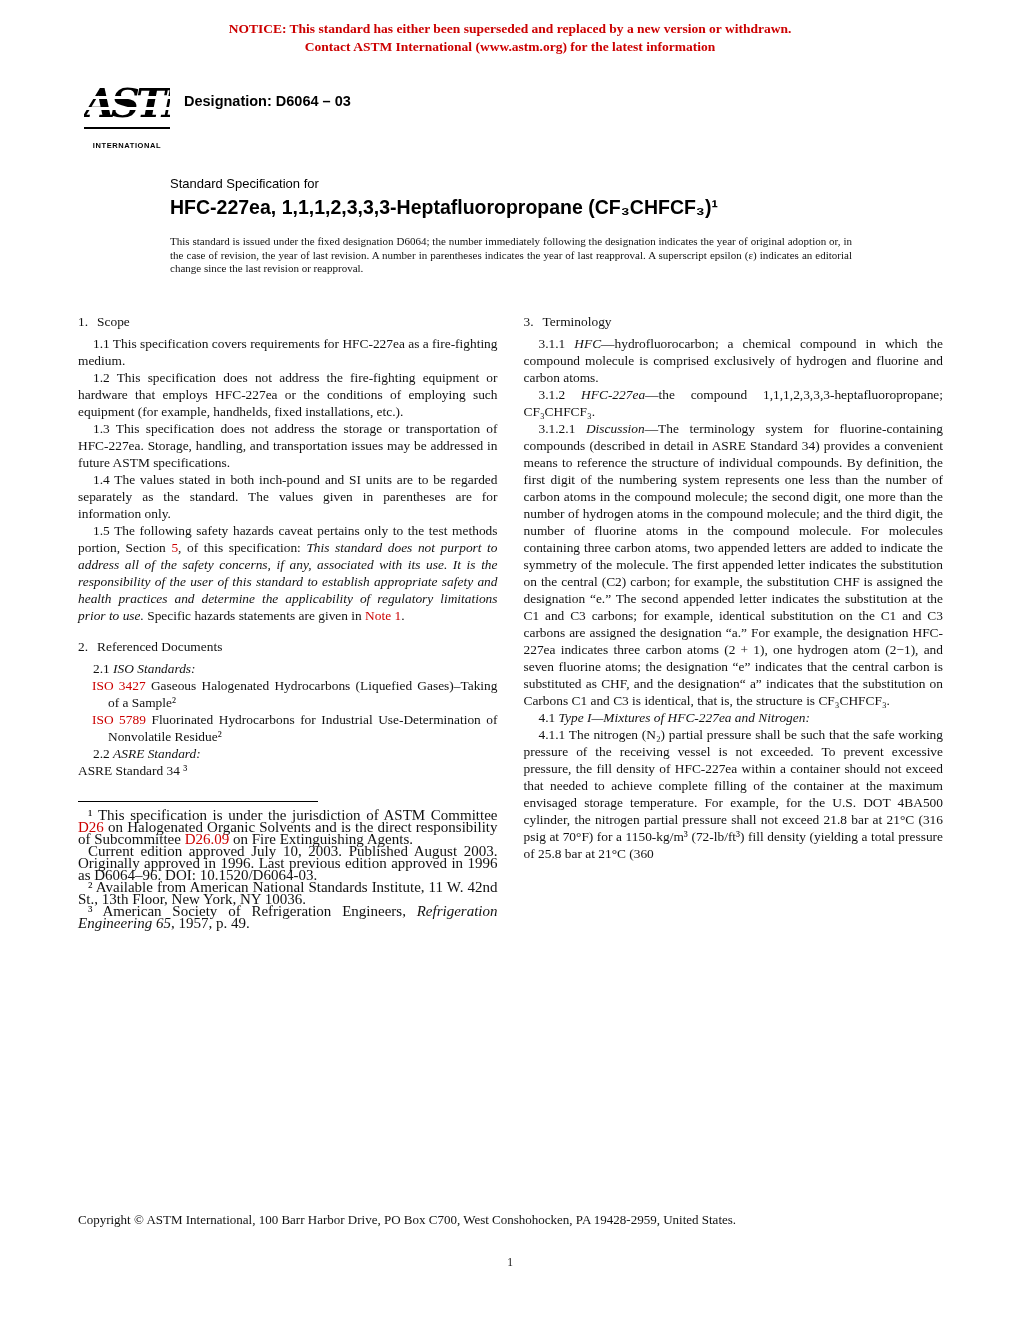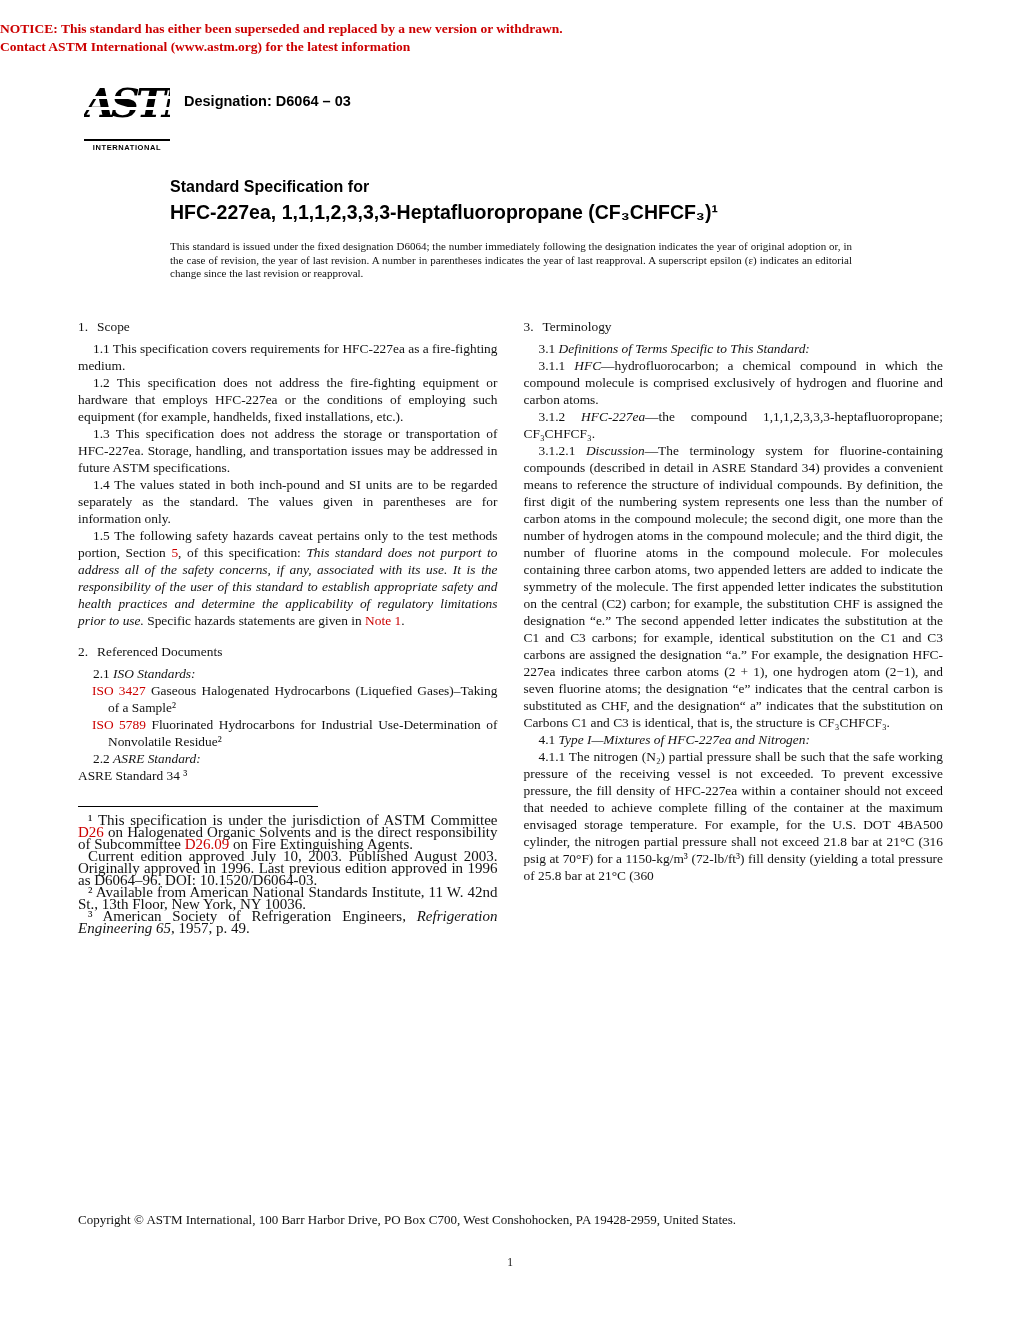--- a/index.html
+++ b/index.html
@@ -1,31 +1,31 @@
 <!DOCTYPE html>
 <html style="--red: #cc0000;"><head>
 <meta charset="utf-8">
 <style>
   *{margin:0;padding:0;box-sizing:border-box}
   html,body{background:#ffffff}
   body{
     width:1020px;height:1320px;position:relative;overflow:hidden;
     font-family:"Liberation Serif","DejaVu Serif",serif;color:#111;
   }
-  .notice{padding-top:20px;font-weight:bold;font-size:13.5px;line-height:1.3;color:var(--red,#cc0000)}
+  .notice{padding-top:20px;text-align:center;font-weight:bold;font-size:13.5px;line-height:1.3;color:var(--red,#cc0000)}
   .masthead{display:flex;align-items:flex-start;margin:26px 0 0 84px}
   .logo{width:86px;flex:0 0 auto}
   .logo-mark{position:relative;height:44px;overflow:hidden}
   .logo-astm{font-family:"DejaVu Serif",serif;font-style:italic;font-weight:bold;font-size:40px;letter-spacing:-4px;line-height:44px;display:block;text-align:center;color:#000}
   .stripe{position:absolute;left:0;right:0;height:3px;background:#fff}
   .stripe.s1{top:15px}.stripe.s2{top:26px}
-  .logo-intl{border-top:2.5px solid #000;margin-top:14px;padding-top:2px;font-family:"Liberation Sans","DejaVu Sans",sans-serif;font-weight:bold;font-size:7.5px;letter-spacing:0.6px;text-align:center;color:#000}
+  .logo-intl{border-top:2.5px solid #000;margin-top:2px;padding-top:12px;font-family:"Liberation Sans","DejaVu Sans",sans-serif;font-weight:bold;font-size:7.5px;letter-spacing:0.6px;text-align:center;color:#000}
   .designation{margin:12px 0 0 14px;font-family:"Liberation Sans","DejaVu Sans",sans-serif;font-weight:bold;font-size:14.5px;color:#000}
   .title-block{margin:26px 0 0 170px;font-family:"Liberation Sans","DejaVu Sans",sans-serif;color:#000}
-  .title1{font-weight:bold;font-size:16px}
+  .title1{font-weight:normal;font-size:13px}
   .title2{font-weight:bold;font-size:19.5px;margin-top:5px}
   .preamble{margin:16px 0 0 170px;width:682px;font-size:11px;line-height:13.5px;text-align:justify}
   .cols{display:flex;gap:26px;margin:38px 77px 0 78px}
   .col{flex:1;min-width:0}
   .shead{font-size:13.4px;font-weight:normal;margin:15px 0 5px;font-family:inherit}
   .col > .shead:first-child{margin-top:0}
   .snum{margin-right:9px}
   .p{font-size:13.4px;line-height:17px;text-align:justify;text-indent:15px}
   .ref{font-size:13.4px;line-height:17px;text-align:justify;margin-left:30px;text-indent:-16px}
   .flush{text-indent:0}
@@ -85,21 +85,20 @@
       <div class="fn-rule"></div>
       <p class="fn"><span>¹ This specification is under the jurisdiction of ASTM Committee </span><span class="seg-r">D26</span><span> on Halogenated Organic Solvents and is the direct responsibility of Subcommittee </span><span class="seg-r">D26.09</span><span> on Fire Extinguishing Agents.</span></p>
       <p class="fn">Current edition approved July 10, 2003. Published August 2003. Originally approved in 1996. Last previous edition approved in 1996 as D6064–96. DOI: 10.1520/D6064-03.</p>
       <p class="fn">² Available from American National Standards Institute, 11 W. 42nd St., 13th Floor, New York, NY 10036.</p>
       <p class="fn"><span>³ American Society of Refrigeration Engineers, </span><span class="seg-i">Refrigeration Engineering 65</span><span>, 1957, p. 49.</span></p>
     </div>
   </div>
 
   <div class="col">
     <h2 class="shead"><span class="snum">3.</span><span>Terminology</span></h2>
-    <p class="p"><span>3.1 </span><span class="seg-i">Definitions of Terms Specific to This Standard:</span></p>
     <p class="p"><span>3.1.1 </span><span class="seg-i">HFC</span><span>—hydrofluorocarbon; a chemical compound in which the compound molecule is comprised exclusively of hydrogen and fluorine and carbon atoms.</span></p>
     <p class="p"><span>3.1.2 </span><span class="seg-i">HFC-227ea</span><span>—the compound 1,1,1,2,3,3,3-heptafluoropropane; CF₃CHFCF₃.</span></p>
     <p class="p"><span>3.1.2.1 </span><span class="seg-i">Discussion</span><span>—The terminology system for fluorine-containing compounds (described in detail in ASRE Standard 34) provides a convenient means to reference the structure of individual compounds. By definition, the first digit of the numbering system represents one less than the number of carbon atoms in the compound molecule; the second digit, one more than the number of hydrogen atoms in the compound molecule; and the third digit, the number of fluorine atoms in the compound molecule. For molecules containing three carbon atoms, two appended letters are added to indicate the symmetry of the molecule. The first appended letter indicates the substitution on the central (C2) carbon; for example, the substitution CHF is assigned the designation “e.” The second appended letter indicates the substitution at the C1 and C3 carbons; for example, identical substitution on the C1 and C3 carbons are assigned the designation “a.” For example, the designation HFC-227ea indicates three carbon atoms (2 + 1), one hydrogen atom (2−1), and seven fluorine atoms; the designation “e” indicates that the central carbon is substituted as CHF, and the designation“ a” indicates that the substitution on Carbons C1 and C3 is identical, that is, the structure is CF₃CHFCF₃.</span></p>
 
     <p class="p"><span>4.1 </span><span class="seg-i">Type I—Mixtures of HFC-227ea and Nitrogen:</span></p>
     <p class="p">4.1.1 The nitrogen (N₂) partial pressure shall be such that the safe working pressure of the receiving vessel is not exceeded. To prevent excessive pressure, the fill density of HFC-227ea within a container should not exceed that needed to achieve complete filling of the container at the maximum envisaged storage temperature. For example, for the U.S. DOT 4BA500 cylinder, the nitrogen partial pressure shall not exceed 21.8 bar at 21°C (316 psig at 70°F) for a 1150-kg/m³ (72-lb/ft³) fill density (yielding a total pressure of 25.8 bar at 21°C (360</p>
   </div>
 
 </div>
 

